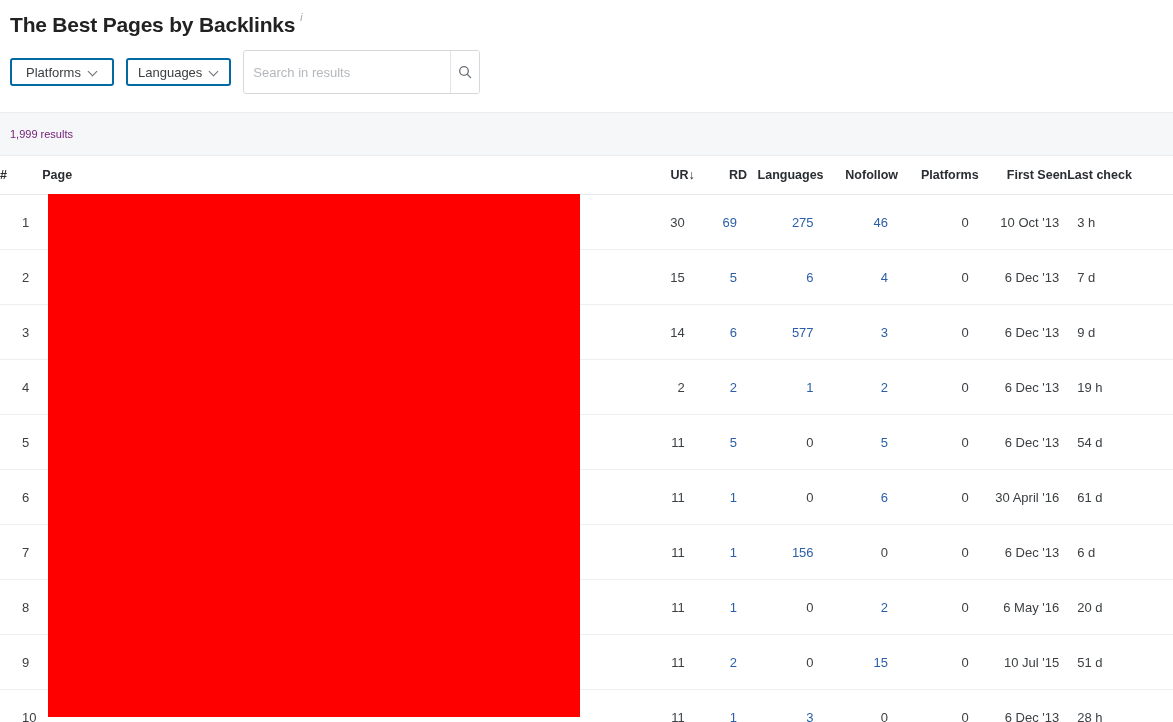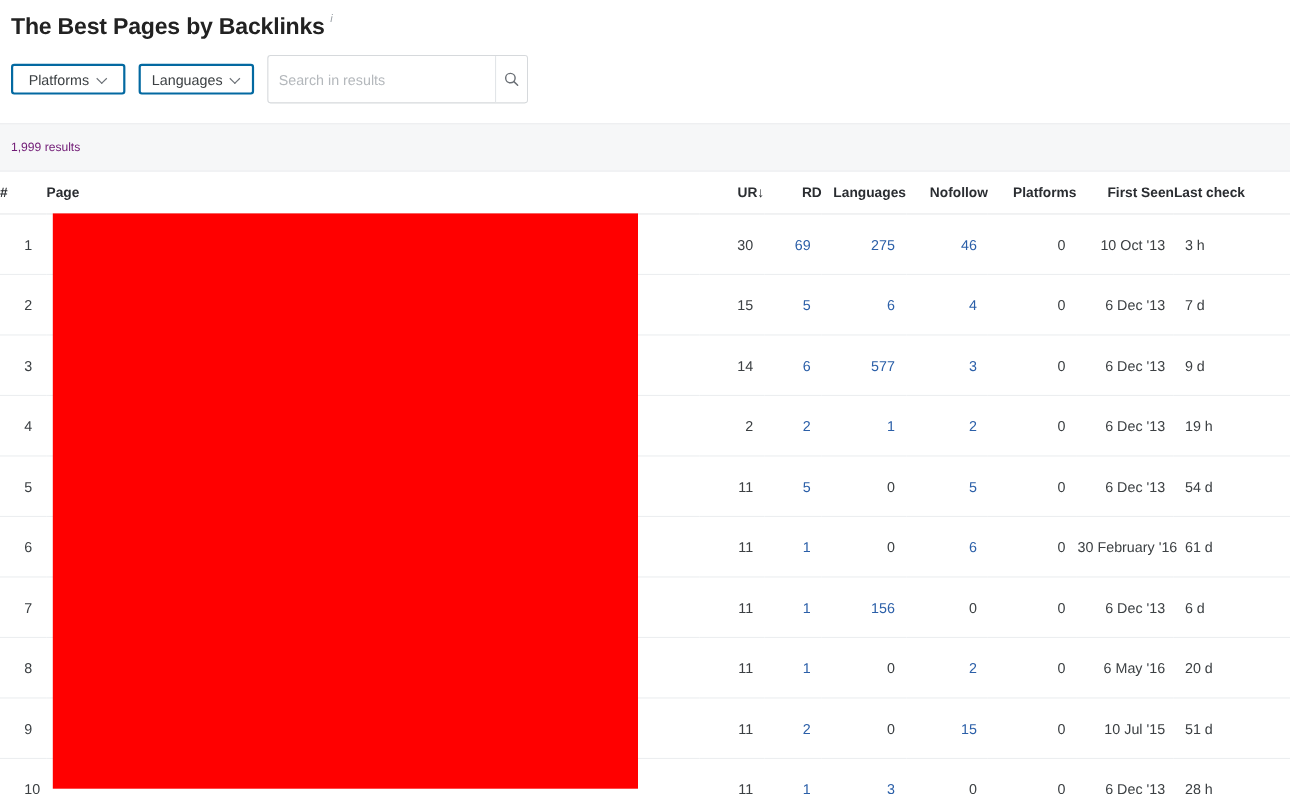--- a/index.html
+++ b/index.html
@@ -323,21 +323,21 @@
         <tr>
           <td class="col-num">6</td>
           <td class="col-page">
             <a class="page-link"></a>
           </td>
           <td class="col-ur">11</td>
           <td class="col-rd"><a class="num-link">1</a></td>
           <td class="col-do"><span class="num-zero">0</span></td>
           <td class="col-no"><a class="num-link">6</a></td>
           <td class="col-re">0</td>
-          <td class="col-fs">30 February '16</td>
+          <td class="col-fs">30 April '16</td>
           <td class="col-lc">61 d</td>
         </tr>
         <tr>
           <td class="col-num">7</td>
           <td class="col-page">
             <a class="page-link"></a>
           </td>
           <td class="col-ur">11</td>
           <td class="col-rd"><a class="num-link">1</a></td>
           <td class="col-do"><a class="num-link">156</a></td>

